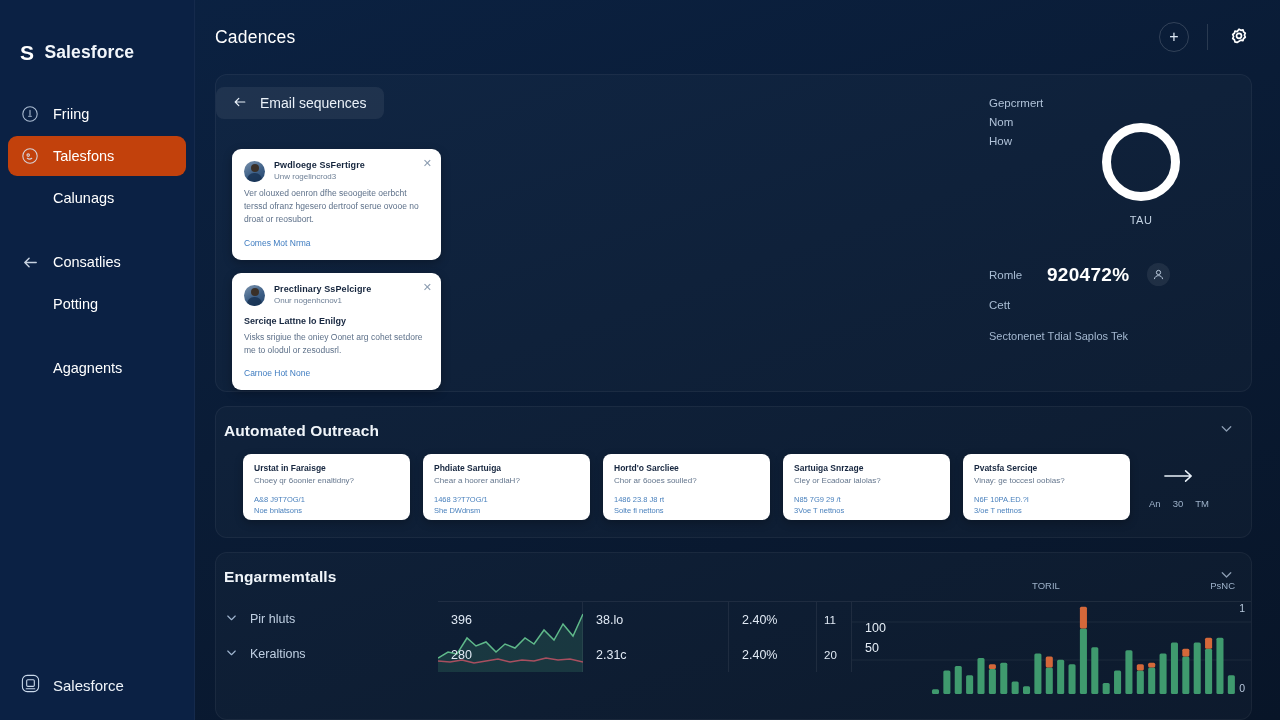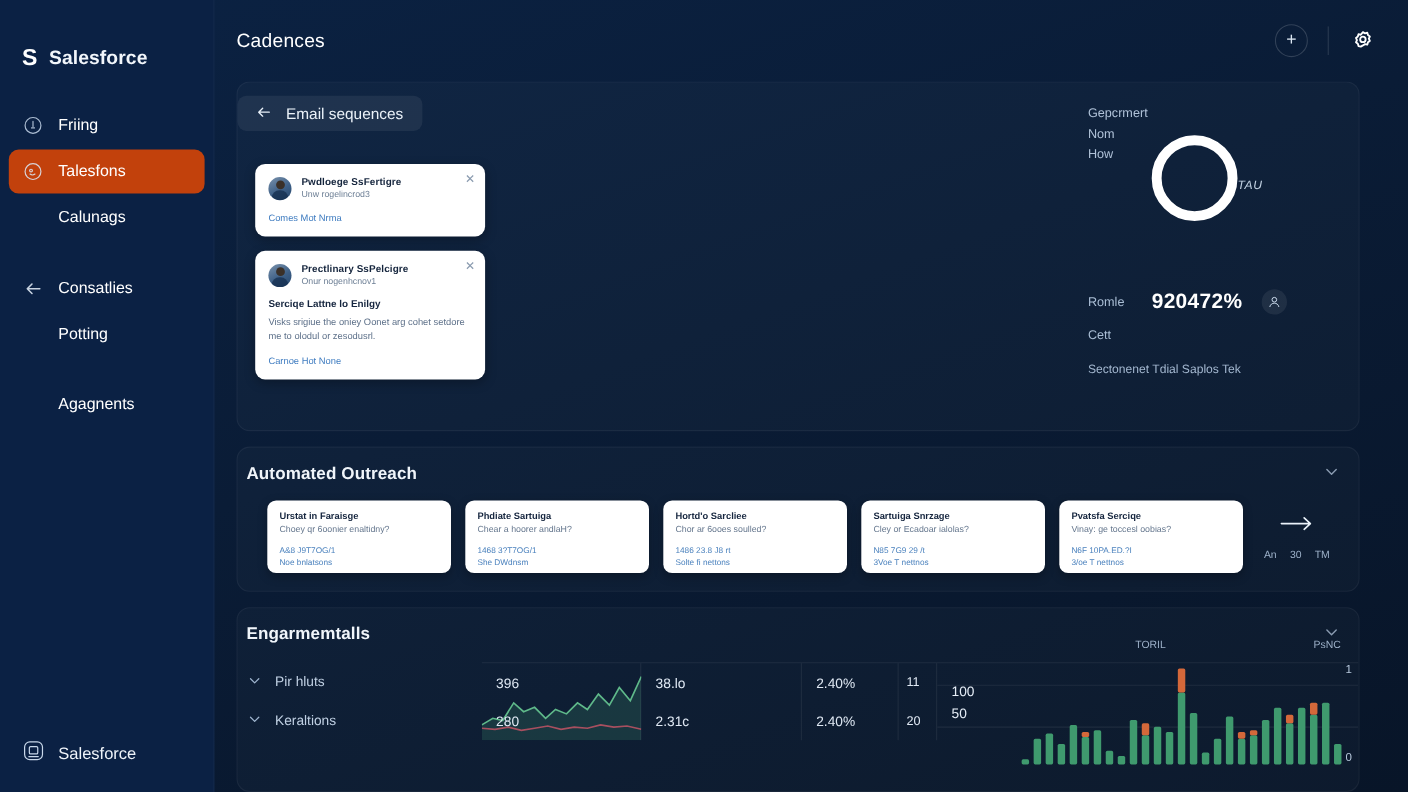--- a/index.html
+++ b/index.html
@@ -115,21 +115,21 @@
     margin: 0 4px;
   }
   .gear-btn {
     width: 26px; height: 26px; cursor: pointer;
     display: flex; align-items: center; justify-content: center;
   }
 
   
   #content {
     flex: 1;
-    padding: 0 44px 0 20px;
+    padding: 0 28px 0 20px;
     display: flex; flex-direction: column;
     gap: 14px;
     overflow: hidden;
   }
 
   
   .panel {
     background: rgba(255,255,255,0.022);
     border: 1px solid rgba(255,255,255,0.05);
     border-radius: 12px;
@@ -215,22 +215,22 @@
     position: relative;
   }
   .stat-labels {
     position: absolute; left: 22px; top: 8px;
     display: flex; flex-direction: column; gap: 7px;
   }
   .stat-labels span {
     font-size: 11.5px; color: #b0c2d8; filter: blur(0.3px);
   }
   .donut-wrap {
-    display: flex; flex-direction: row; align-items: center;
-    padding-top: 28px; margin-left: 58px; font-style: italic;
+    display: flex; flex-direction: column; align-items: center;
+    padding-top: 28px; margin-left: 58px;
   }
   .donut {
     width: 78px; height: 78px; border-radius: 50%;
     border: 9px solid #ffffff;
     background: transparent;
   }
   .donut-caption {
     margin-top: 13px; font-size: 11px; color: #c3d2e3;
     letter-spacing: 0.5px; filter: blur(0.3px);
   }
@@ -486,20 +486,21 @@
 
           <div class="email-card">
             <span class="card-close">✕</span>
             <div class="card-head">
               <div class="avatar"></div>
               <div>
                 <div class="card-name">Pwdloege SsFertigre</div>
                 <div class="card-sub">Unw rogelincrod3</div>
               </div>
             </div>
+            <div class="card-body">Ver olouxed oenron dfhe seoogeite oerbcht terssd ofranz hgesero dertroof serue ovooe no droat or reosubort.</div>
             <div class="card-link">Comes Mot Nrma</div>
           </div>
 
           <div class="email-card">
             <span class="card-close">✕</span>
             <div class="card-head">
               <div class="avatar"></div>
               <div>
                 <div class="card-name">Prectlinary SsPelcigre</div>
                 <div class="card-sub">Onur nogenhcnov1</div>

